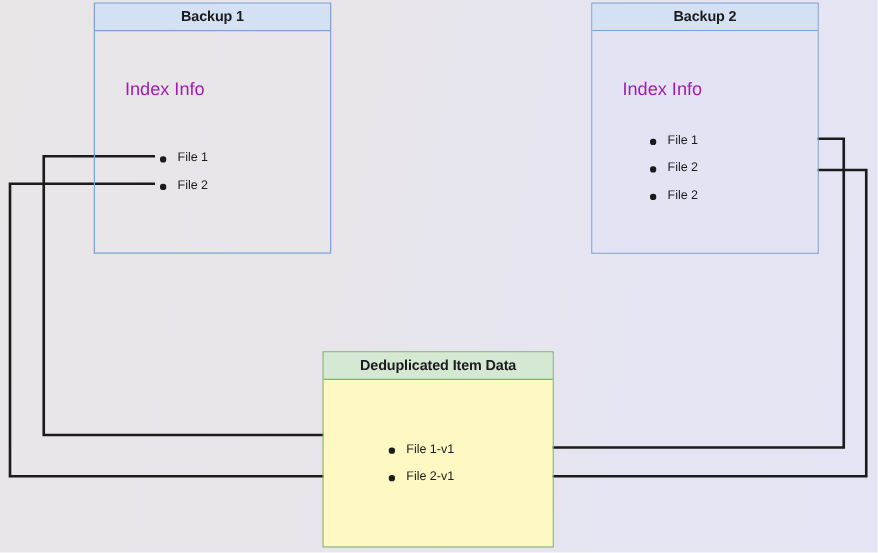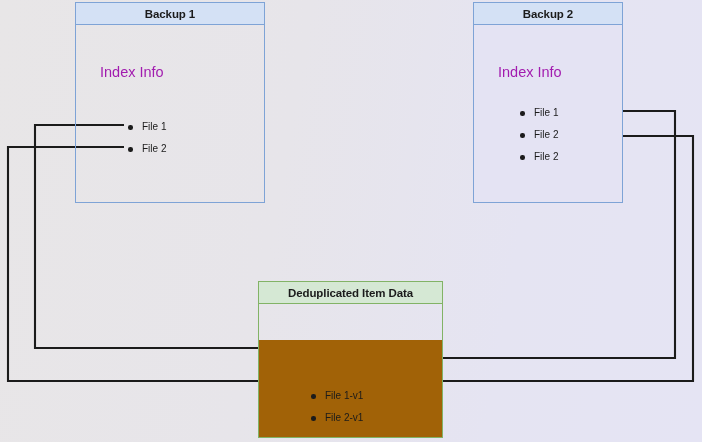--- a/index.html
+++ b/index.html
@@ -78,37 +78,36 @@
   
   #backup1 {
     left: 75px; top: 2px; width: 190px; height: 201px;
   }
   #backup1 .box-body { background: transparent; }
   #backup1 .box-subtitle { left: 24px; top: 39px; }
   #backup1 .file-list { left: 50px; top: 91px; }
 
   
   #backup2 {
-    left: 473px; top: 2px; width: 150px; height: 201px;
+    left: 473px; top: 2px; width: 182px; height: 201px;
   }
   #backup2 .box-body { background: #e4e3f3; }
   #backup2 .box-subtitle { left: 24px; top: 39px; }
   #backup2 .file-list { left: 44px; top: 77px; }
 
   
   #dedup {
     left: 258px; top: 281px; width: 185px; height: 157px;
     border-color: #82b366;
-    gap: 36px;
   }
   #dedup .box-header {
     background: #d5e8d4;
     border-bottom-color: #82b366;
   }
-  #dedup .box-body { background: #a16207; }
+  #dedup .box-body { background: #fef9c3; }
   #dedup .file-list { left: 50px; top: 45px; }
 </style>
 </head>
 <body>
 
 <svg id="canvas" viewBox="0 0 702 442" width="702" height="442" xmlns="http://www.w3.org/2000/svg">
   <defs>
     <marker id="arrR" viewBox="0 0 10 10" refX="9.2" refY="5" markerWidth="6.2" markerHeight="6.2" orient="auto-start-reverse">
       <path d="M 0 0.6 L 10 5 L 0 9.4 z" fill="#1b1b1b"></path>
     </marker>

